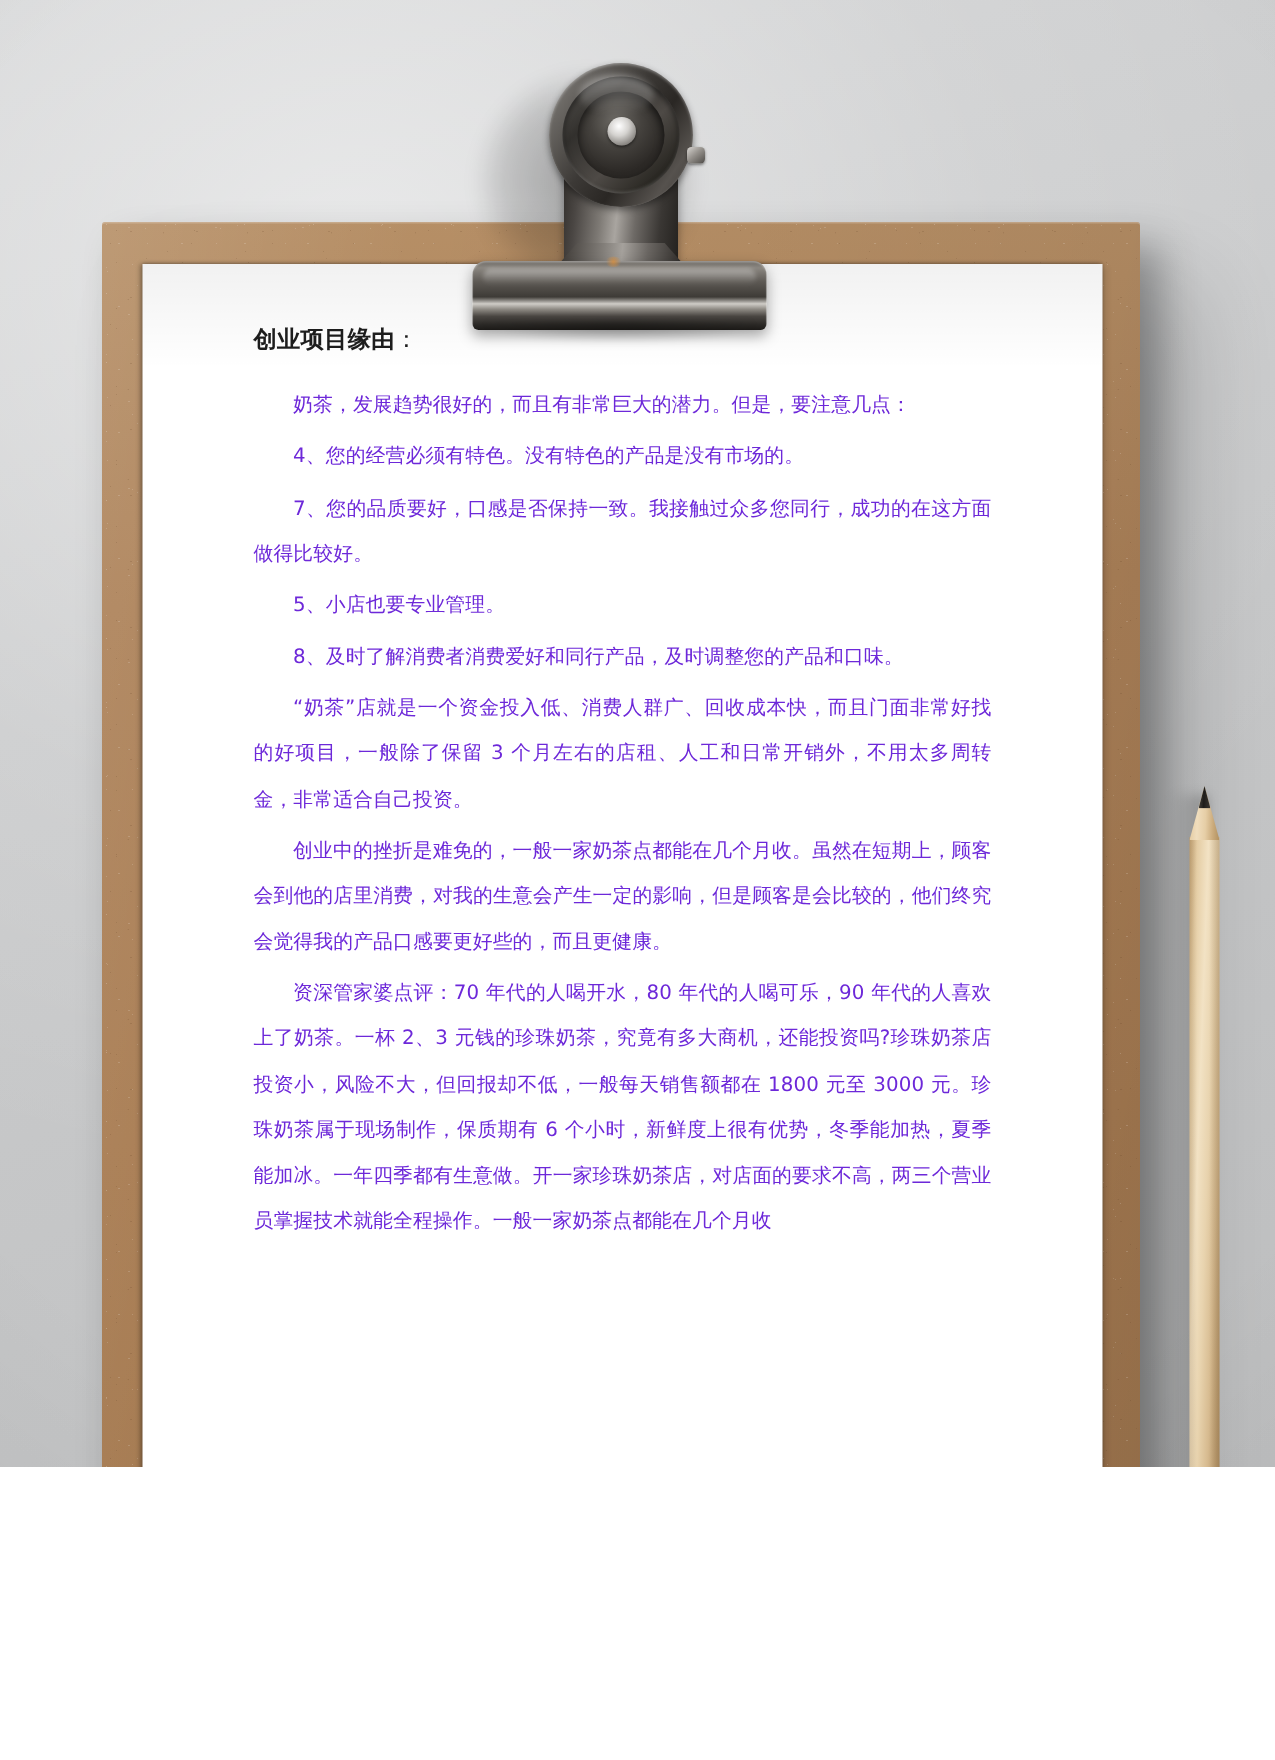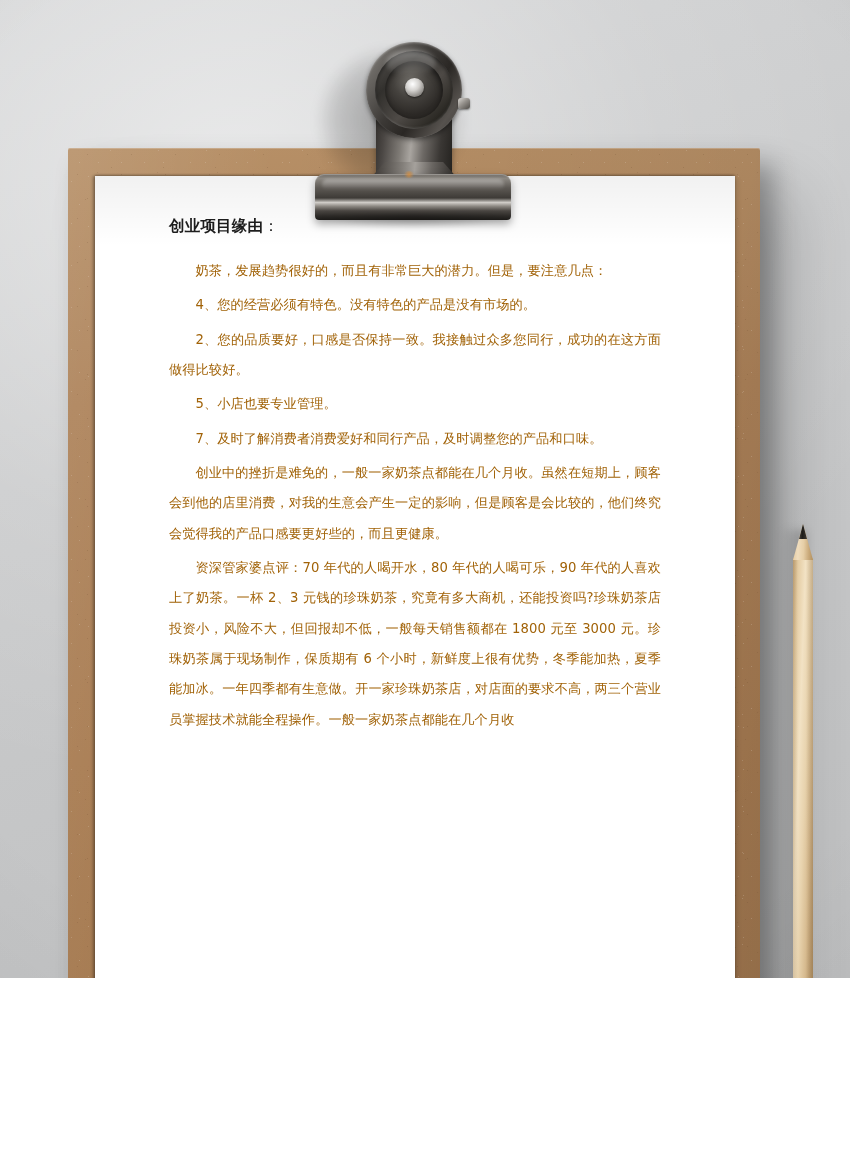--- a/index.html
+++ b/index.html
@@ -128,21 +128,21 @@
   }
   .doc-title .title-colon {
     font-weight: normal;
   }
   .para {
     font-size: 13.2px;
     line-height: 2.30;
     margin: 0 0 4px 0;
     text-align: justify;
     text-justify: inter-ideograph;
-    color: #a16207;
+    color: #6d28d9;
     text-indent: 2em;
     letter-spacing: 0.1px;
   }
   .para.last {
     margin-bottom: 0;
   }
 
   
   #clip {
     position: absolute;
@@ -390,23 +390,24 @@
   <div id="clipboard"></div>
 
   <div id="paper">
     <div id="paper-clip-shadow"></div>
 
     <div id="doc">
       <h1 class="doc-title"><span>创业项目缘由</span><span class="title-colon">：</span></h1>
 
       <p class="para">奶茶，发展趋势很好的，而且有非常巨大的潜力。但是，要注意几点：</p>
       <p class="para">4、您的经营必须有特色。没有特色的产品是没有市场的。</p>
-      <p class="para">2、您的品质要好，口感是否保持一致。我接触过众多您同行，成功的在这方面做得比较好。</p>
+      <p class="para">7、您的品质要好，口感是否保持一致。我接触过众多您同行，成功的在这方面做得比较好。</p>
       <p class="para">5、小店也要专业管理。</p>
-      <p class="para">7、及时了解消费者消费爱好和同行产品，及时调整您的产品和口味。</p>
+      <p class="para">8、及时了解消费者消费爱好和同行产品，及时调整您的产品和口味。</p>
+      <p class="para">“奶茶”店就是一个资金投入低、消费人群广、回收成本快，而且门面非常好找的好项目，一般除了保留 3 个月左右的店租、人工和日常开销外，不用太多周转金，非常适合自己投资。</p>
       <p class="para">创业中的挫折是难免的，一般一家奶茶点都能在几个月收。虽然在短期上，顾客会到他的店里消费，对我的生意会产生一定的影响，但是顾客是会比较的，他们终究会觉得我的产品口感要更好些的，而且更健康。</p>
       <p class="para last">资深管家婆点评：70 年代的人喝开水，80 年代的人喝可乐，90 年代的人喜欢上了奶茶。一杯 2、3 元钱的珍珠奶茶，究竟有多大商机，还能投资吗?珍珠奶茶店投资小，风险不大，但回报却不低，一般每天销售额都在 1800 元至 3000 元。珍珠奶茶属于现场制作，保质期有 6 个小时，新鲜度上很有优势，冬季能加热，夏季能加冰。一年四季都有生意做。开一家珍珠奶茶店，对店面的要求不高，两三个营业员掌握技术就能全程操作。一般一家奶茶点都能在几个月收</p>
     </div>
   </div>
 
   <div id="clip">
     <div id="clip-wall-shadow"></div>
     <div id="clip-neck"></div>
     <div id="clip-neck-flare"></div>
     <div id="clip-hub">

